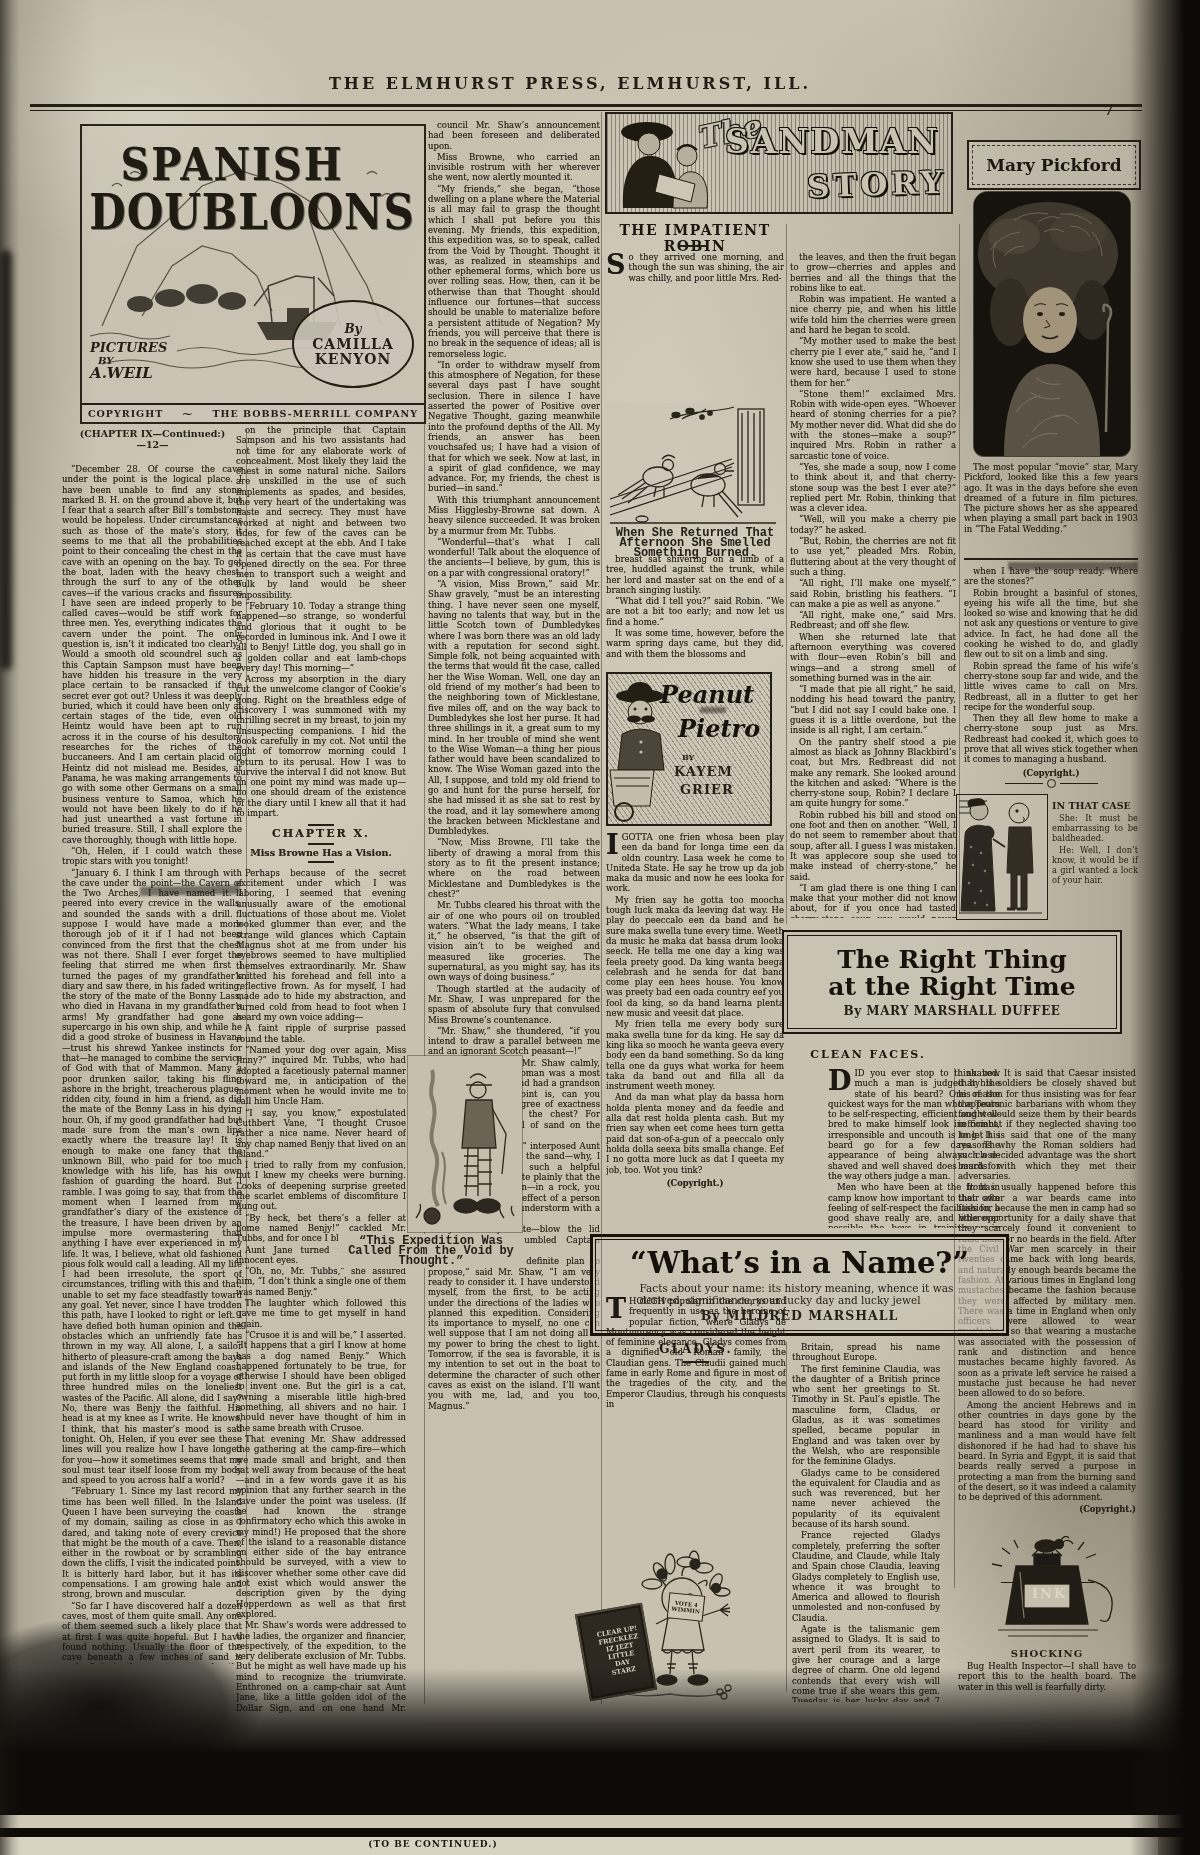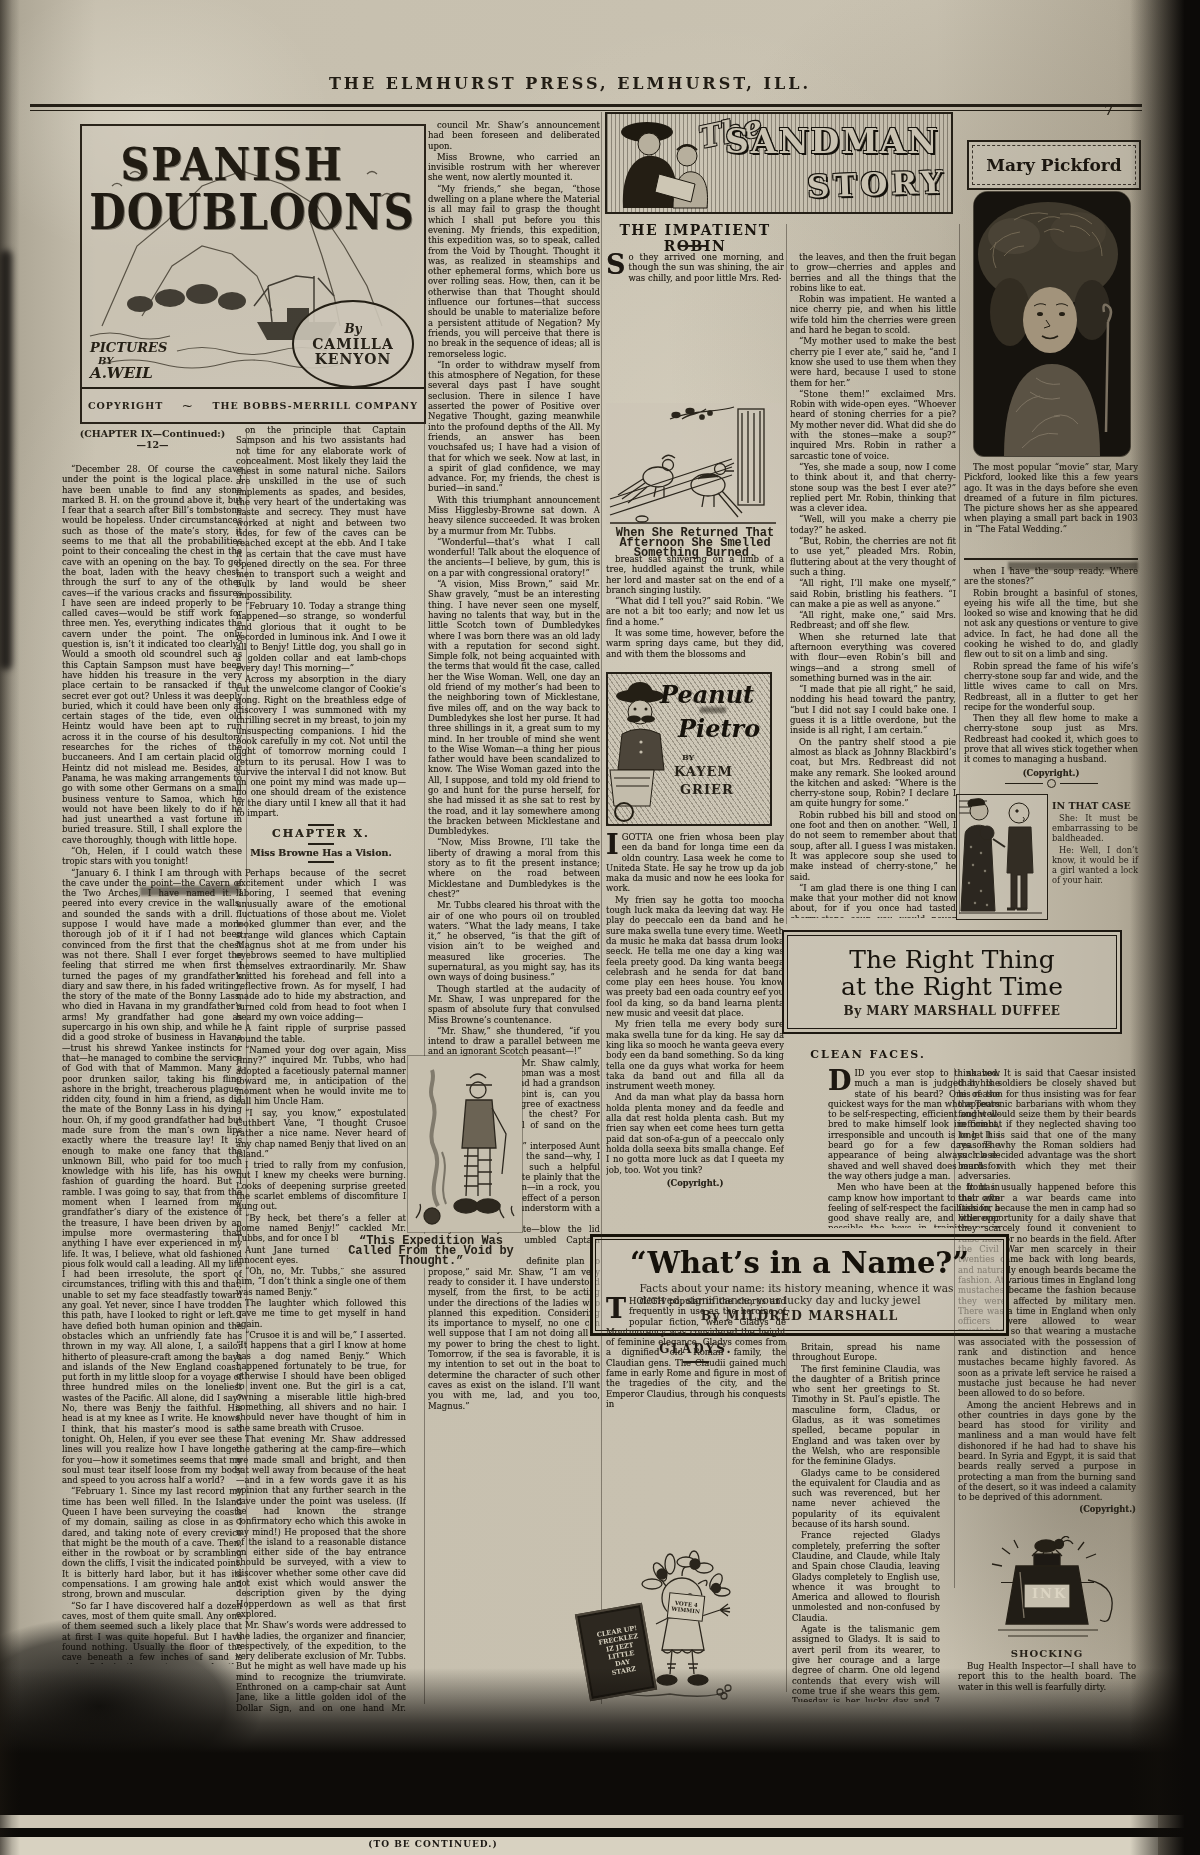--- a/index.html
+++ b/index.html
@@ -45,21 +45,21 @@
      color:#241f15;line-height:13px;}
   .sd-pics .p1{font-size:13px;} .sd-pics .p2{font-size:10px;padding-left:8px;}
   .sd-pics .p3{font-size:15px;}
   .sd-oval{position:absolute;right:10px;bottom:34px;width:118px;height:84px;
      border:2px solid #241f15;border-radius:50%;background:rgba(204,197,183,.9);
      display:flex;flex-direction:column;align-items:center;justify-content:center;line-height:15px;}
   .sd-oval .b1{font-size:12px;font-style:italic;font-weight:bold;}
   .sd-oval .b2,.sd-oval .b3{font-size:14px;font-weight:bold;letter-spacing:1px;}
   .sd-copy{position:absolute;left:0;bottom:0;width:100%;border-top:2px solid #241f15;
      background:rgba(204,197,183,.7);display:flex;justify-content:space-between;
-     padding:11px 6px;box-sizing:border-box;font-size:9.5px;font-weight:bold;letter-spacing:1px;}
+     padding:3px 6px;box-sizing:border-box;font-size:9.5px;font-weight:bold;letter-spacing:1px;}
   .sd-chap{position:absolute;left:60px;top:428px;width:185px;text-align:center;
      font-size:9.5px;font-weight:bold;}
   
   .sm-box{position:absolute;left:605px;top:112px;width:348px;height:102px;
      border:2px solid #241f16;box-sizing:border-box;overflow:hidden;
      background:repeating-linear-gradient(90deg, rgba(38,32,23,.38) 0 1px, rgba(201,194,181,.2) 1px 4px);}
   .sm-the{position:absolute;left:92px;top:0px;font-size:30px;font-style:italic;font-weight:bold;
      transform:rotate(-12deg);color:#c9c2b1;
      text-shadow:-1px -1px 0 #1d1914,1px -1px 0 #1d1914,-1px 1px 0 #1d1914,1px 1px 0 #1d1914;}
   .sm-main{position:absolute;left:118px;top:8px;font-size:33px;font-weight:bold;letter-spacing:2px;
@@ -81,21 +81,21 @@
   .pp-a2{position:absolute;left:72px;top:108px;font-size:13px;font-weight:bold;letter-spacing:1px;}
   
   .mp-box{position:absolute;left:967px;top:140px;width:170px;height:46px;border:2px solid #241f16;
      outline:1px dashed #3a332a;outline-offset:-6px;background:rgba(203,196,182,.55);
      display:flex;align-items:center;justify-content:center;font-size:17px;font-weight:bold;color:#1c1710;}
   .mp-photo{position:absolute;left:974px;top:192px;width:156px;height:264px;border-radius:14px 14px 10px 10px;
      overflow:hidden;background:#16130e;box-shadow:0 0 0 1px rgba(30,25,17,.7);}
   .rt-box{position:absolute;left:782px;top:930px;width:340px;height:104px;border:2px solid #1d1811;
      box-sizing:border-box;box-shadow:inset 0 0 0 3px #c6bfae, inset 0 0 0 4px #1d1811;
      display:flex;flex-direction:column;align-items:center;justify-content:center;background:rgba(202,195,181,.5);}
-  .rt-box .l1{font-size:25px;font-weight:normal;color:#17130c;line-height:27px;}
+  .rt-box .l1{font-size:25px;font-weight:bold;color:#17130c;line-height:27px;}
   .rt-box .l2{font-size:12px;font-weight:bold;margin-top:4px;letter-spacing:.5px;}
   .win-box{position:absolute;left:590px;top:1234px;width:419px;height:102px;border:3px solid #171309;
      box-sizing:border-box;box-shadow:inset 0 0 0 2px #c6bfae, inset 0 0 0 3px #171309;
      display:flex;flex-direction:column;align-items:center;justify-content:center;background:rgba(204,197,183,.6);}
   .win-box .t{font-size:29px;font-weight:bold;color:#15110a;line-height:30px;}
   .win-box .s{font-size:10.5px;text-align:left;line-height:12px;width:320px;margin-top:4px;}
   .win-box .b{font-size:12.5px;font-weight:bold;letter-spacing:1px;margin-top:2px;}
   .itc-box{position:absolute;left:956px;top:794px;width:90px;height:124px;border:1.5px solid #241f16;
      background:rgba(202,195,181,.5);overflow:hidden;}
   .itc-txt{position:absolute;left:1052px;top:794px;width:86px;font-size:8.3px;line-height:10px;text-align:justify;margin-top:7px;}

